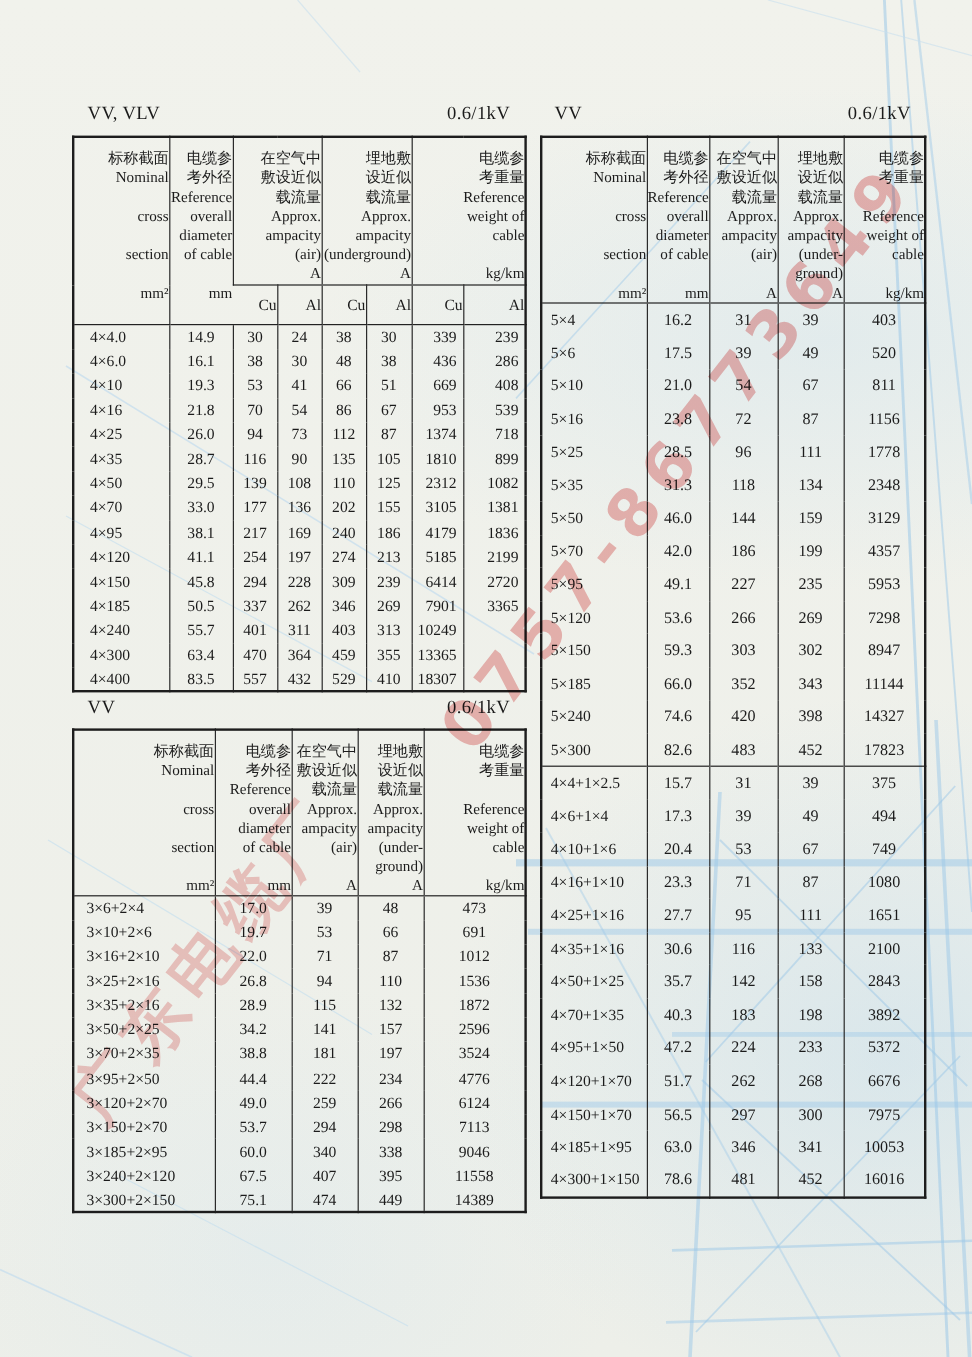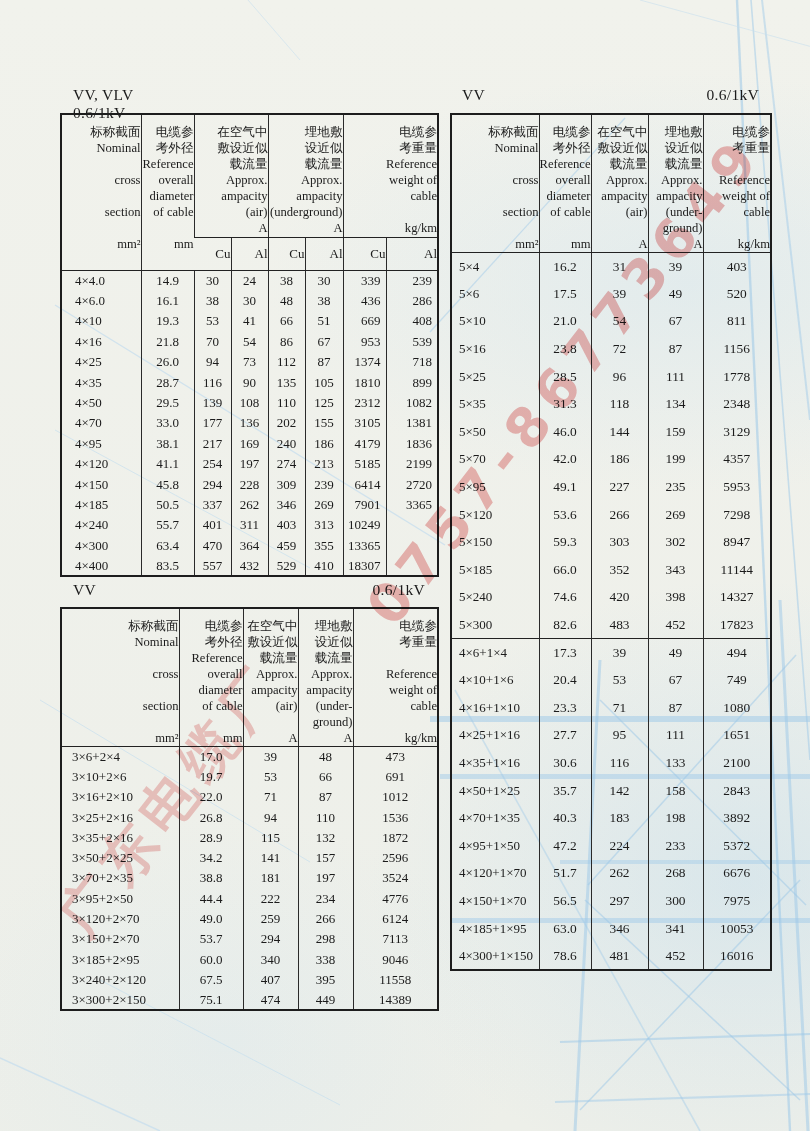--- a/index.html
+++ b/index.html
@@ -8,21 +8,21 @@
     font-family:"Liberation Serif","DejaVu Serif",serif;color:#1b1b1b;
     background:
       radial-gradient(600px 300px at 85% 25%, rgba(190,220,240,.28), transparent 70%),
       radial-gradient(520px 420px at 92% 78%, rgba(175,212,238,.33), transparent 72%),
       radial-gradient(420px 320px at 28% 92%, rgba(200,225,242,.22), transparent 70%),
       linear-gradient(#f1f2ec,#edefe9);
   }
   svg.bg{position:absolute;left:0;top:0;z-index:0;}
   .cap{position:absolute;display:flex;justify-content:space-between;
        font-size:15.5px;letter-spacing:.3px;z-index:2;}
-  .cap-t1{left:73px;top:86px;width:352px;flex-direction:column;}
+  .cap-t1{left:73px;top:86px;width:352px;}
   .cap-t2{left:73px;top:581px;width:352px;}
   .cap-t3{left:462px;top:86px;width:297px;}
   .tblwrap{position:absolute;z-index:2;}
   .tw1{left:60px;top:113px;}
   .tw2{left:60px;top:607px;}
   .tw3{left:450px;top:113px;}
   table{border-collapse:collapse;table-layout:fixed;background:transparent;}
   .t1,.t2{width:378px;}
   .t3{width:322px;}
   table{border:2px solid #1d1d1d;}
@@ -622,20 +622,27 @@
           <tr>
             <td>5×300</td>
             <td>82.6</td>
             <td>483</td>
             <td>452</td>
             <td>17823</td>
           </tr>
         </tbody>
       <tbody class="sec-b">
           <tr>
+            <td>4×4+1×2.5</td>
+            <td>15.7</td>
+            <td>31</td>
+            <td>39</td>
+            <td>375</td>
+          </tr>
+          <tr>
             <td>4×6+1×4</td>
             <td>17.3</td>
             <td>39</td>
             <td>49</td>
             <td>494</td>
           </tr>
           <tr>
             <td>4×10+1×6</td>
             <td>20.4</td>
             <td>53</td>

